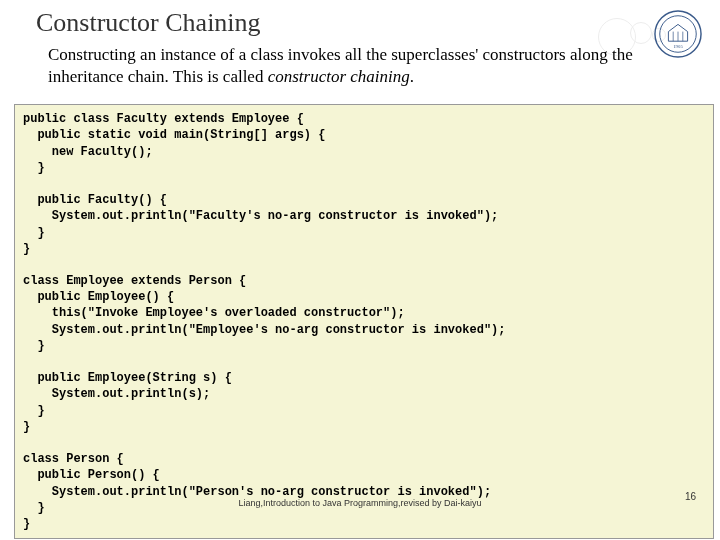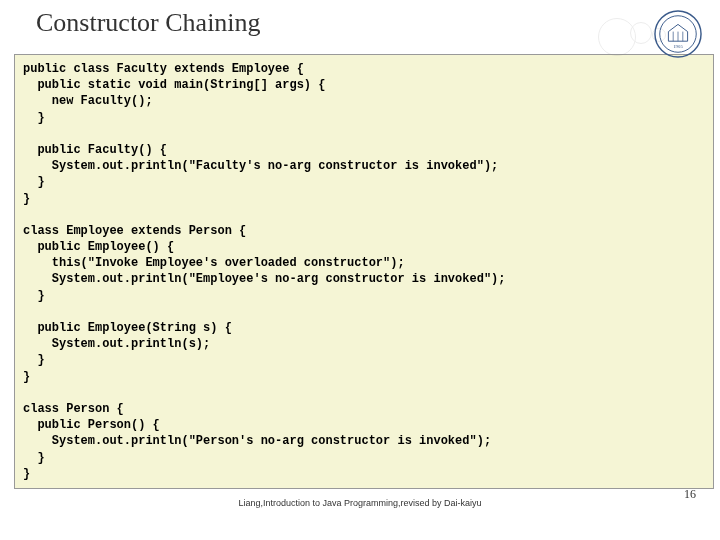--- a/index.html
+++ b/index.html
@@ -67,23 +67,23 @@
       left: 50%;
       transform: translateX(-50%);
       font-size: 9px;
       color: #333;
       font-family: Arial, sans-serif;
     }
     .page-number {
       position: absolute;
       bottom: 38px;
       right: 24px;
-      font-size: 12px;
+      font-size: 10px;
       color: #333;
-      font-family: Liberation Serif, serif;
+      font-family: Liberation Sans, sans-serif;
     }
     .deco-circles {
       position: absolute;
       top: 24px;
       right: 62px;
       opacity: 0.15;
     }
     .deco-circles span {
       display: inline-block;
       border: 1px solid #888;
@@ -109,20 +109,23 @@
       <path d="M 30 45 L 50 30 L 70 45 L 70 65 L 30 65 Z" fill="none" stroke="#3a5a8a" stroke-width="2"></path>
       <line x1="40" y1="45" x2="40" y2="65" stroke="#3a5a8a" stroke-width="1.5"></line>
       <line x1="50" y1="45" x2="50" y2="65" stroke="#3a5a8a" stroke-width="1.5"></line>
       <line x1="60" y1="45" x2="60" y2="65" stroke="#3a5a8a" stroke-width="1.5"></line>
       <text x="50" y="80" font-size="10" text-anchor="middle" fill="#3a5a8a" font-family="serif">1905</text>
     </svg>
   </div>
 
   <h1 class="title">Constructor Chaining</h1>
 
+  <p class="description">
+    <span>Constructing an instance of a class invokes all the superclasses' constructors along the inheritance chain. This is called </span><span class="italic">constructor chaining</span><span>.</span>
+  </p>
 
   <div class="code-block">public class Faculty extends Employee {
   public static void main(String[] args) {
     new Faculty();
   }
 
   public Faculty() {
     System.out.println("Faculty's no-arg constructor is invoked");
   }
 }

